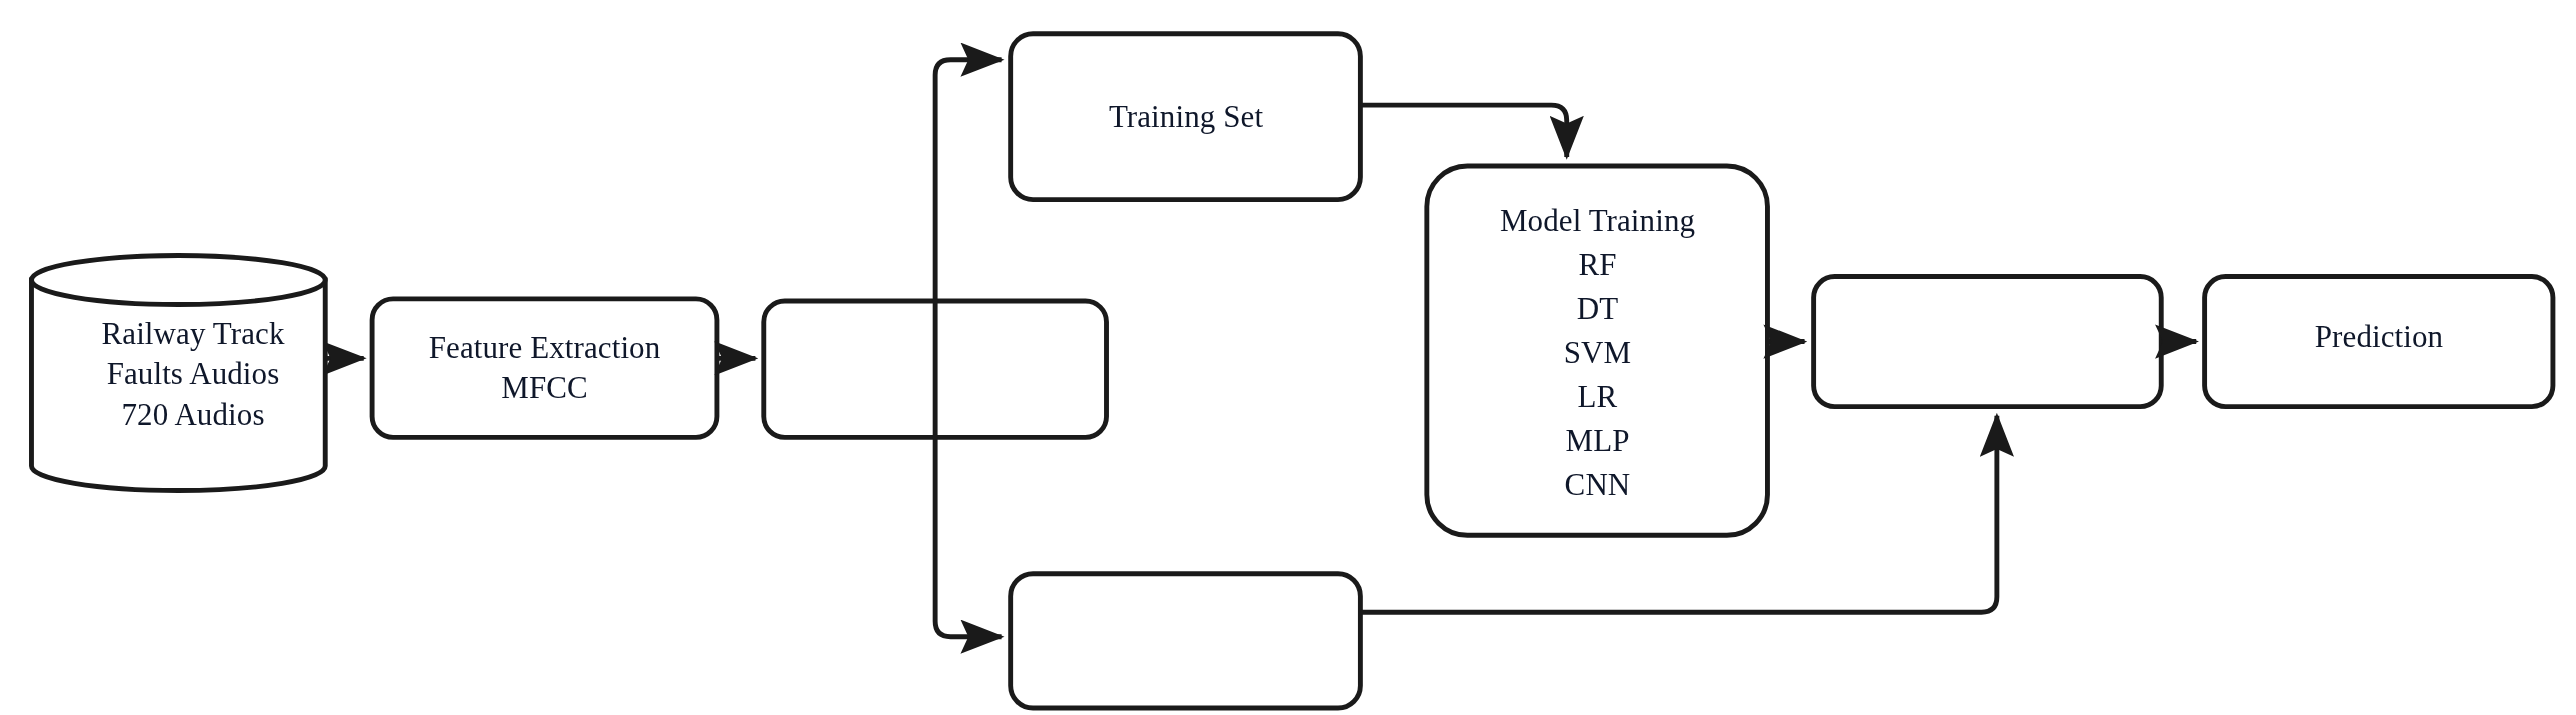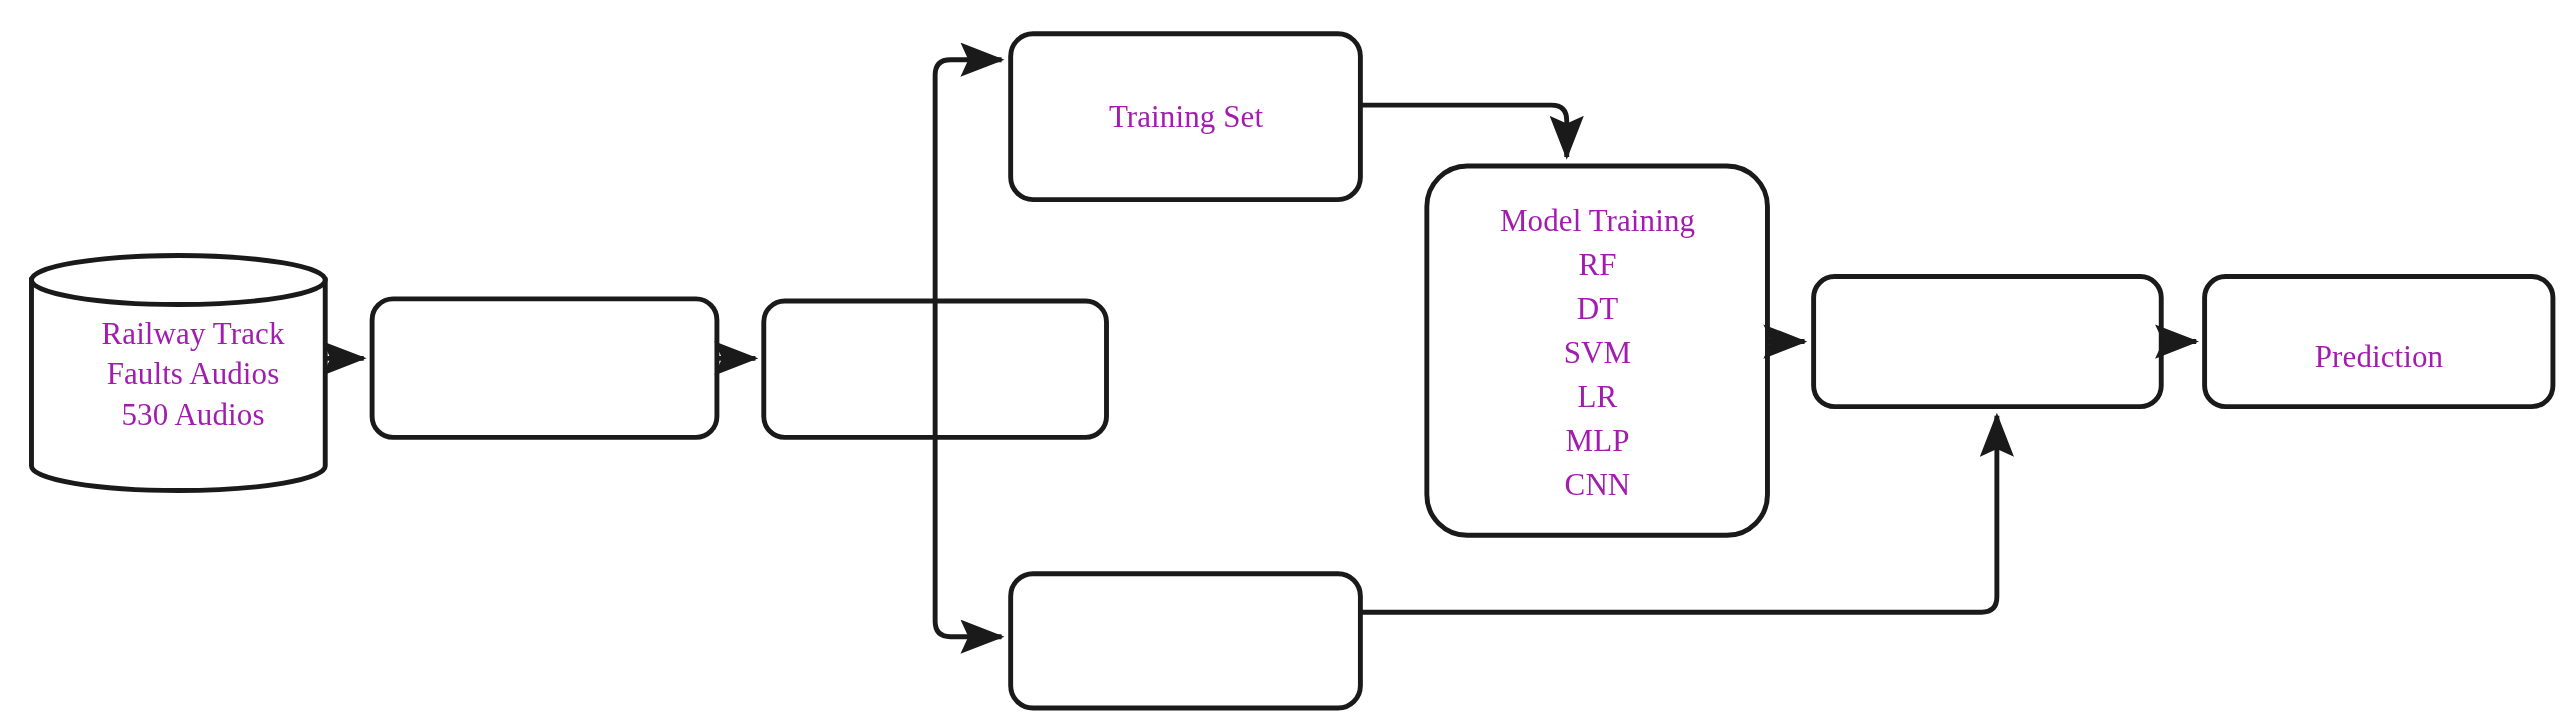--- a/index.html
+++ b/index.html
@@ -25,21 +25,21 @@
     width: 2576px;
     height: 716px;
   }
   .node-label {
     position: absolute;
     display: flex;
     flex-direction: column;
     align-items: center;
     justify-content: center;
     text-align: right;
-    color: #a21caf;
+    color: #0f172a;
     font-family: "Liberation Serif", "DejaVu Serif", serif;
     font-size: 31px;
     line-height: 1.30;
     letter-spacing: 0.1px;
     pointer-events: none;
     white-space: pre;
   }
   .node-label .ln {
     display: block;
   }
@@ -94,39 +94,43 @@
     <path d="M2527,488 L2580,488" fill="none" stroke="#1a1a1a" stroke-width="7" marker-end="url(#arrowhead)"></path>
 
     <path d="M1945,875 L2833,875 Q2855,875 2855,853 L2855,594" fill="none" stroke="#1a1a1a" stroke-width="7" marker-end="url(#arrowhead)"></path>
 
     <path d="M3090,488 L3140,488" fill="none" stroke="#1a1a1a" stroke-width="7" marker-end="url(#arrowhead)"></path>
   </svg>
 
   <div class="node-label" style="left:46px; top:273px; width:294px; height:203px;">
     <span class="ln">Railway Track</span>
     <span class="ln">Faults Audios</span>
-    <span class="ln">530 Audios</span>
+    <span class="ln">720 Audios</span>
   </div>
 
+  <div class="node-label" style="left:372px; top:299px; width:345px; height:138px;">
+    <span class="ln">Feature Extraction</span>
+    <span class="ln">MFCC</span>
+  </div>
 
 
   <div class="node-label" style="left:1011px; top:34px; width:350px; height:166px;">
     <span class="ln">Training Set</span>
   </div>
 
 
   <div class="node-label stack-label" style="left:1427px; top:175px; width:341px; height:350px; justify-content:flex-start;">
     <span class="ln">Model Training</span>
     <span class="ln">RF</span>
     <span class="ln">DT</span>
     <span class="ln">SVM</span>
     <span class="ln">LR</span>
     <span class="ln">MLP</span>
     <span class="ln">CNN</span>
   </div>
 
 
-  <div class="node-label" style="left:2205px; top:292px; width:348px; height:130px;">
+  <div class="node-label" style="left:2205px; top:272px; width:348px; height:130px;">
     <span class="ln">Prediction</span>
   </div>
 
 </div>
 
 
 </body></html>

